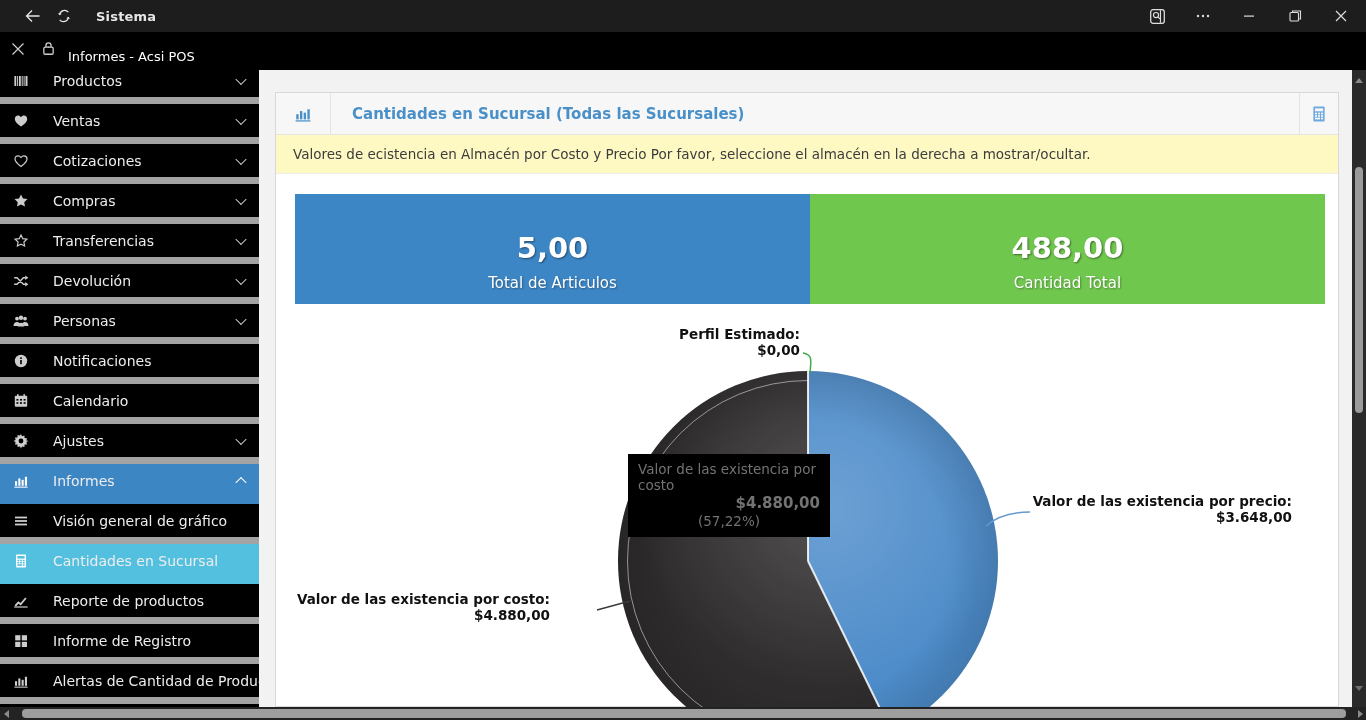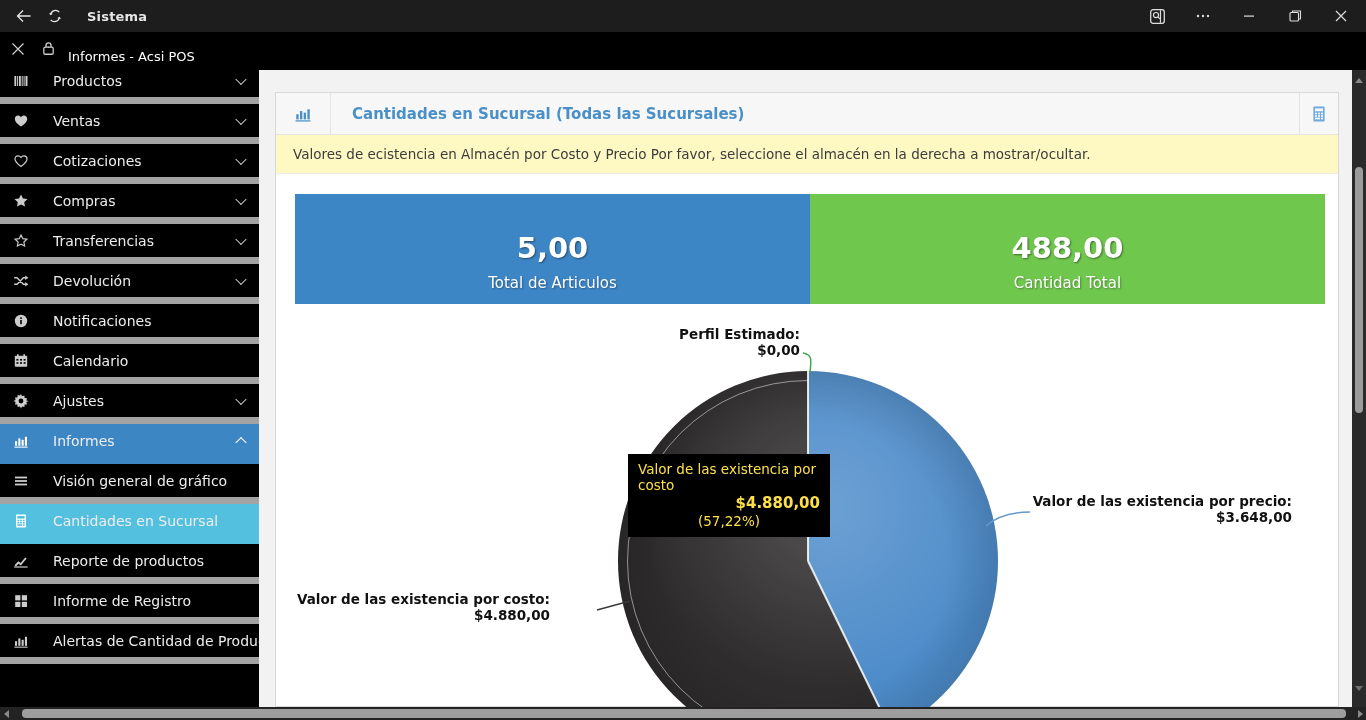--- a/index.html
+++ b/index.html
@@ -1,21 +1,21 @@
 <!DOCTYPE html>
 <html><head>
 <meta charset="utf-8">
 <style>
   html,body{margin:0;padding:0;}
   body{width:1366px;height:720px;position:relative;overflow:hidden;background:#000;
        font-family:"DejaVu Sans","Liberation Sans",sans-serif;-webkit-font-smoothing:antialiased;}
   
   .titlebar{position:absolute;left:0;top:0;width:1366px;height:32px;background:#1d1d1d;color:#e6e6e6;
             display:flex;align-items:center;justify-content:space-between;}
-  .tb-left{display:flex;align-items:center;padding-left:7px;}
+  .tb-left{display:flex;align-items:center;padding-left:16px;}
   .tb-btn{width:32px;height:32px;display:flex;align-items:center;justify-content:center;cursor:pointer;}
   .tb-title{font-size:13px;font-weight:bold;margin-left:16px;letter-spacing:.2px;}
   .tb-right{display:flex;align-items:center;padding-right:2px;}
   .tb-right .tb-btn{width:46px;}
   
   .tabbar{position:absolute;left:0;top:32px;width:1366px;height:38px;background:#000;color:#fff;}
   .tab-close{position:absolute;left:10px;top:9px;width:18px;height:18px;cursor:pointer;}
   .tab-lock{position:absolute;left:40px;top:8px;width:18px;height:18px;}
   .tab-title{position:absolute;left:68px;top:17px;font-size:13px;}
   
@@ -57,21 +57,21 @@
                   radial-gradient(circle,rgba(0,0,0,0) 52%,rgba(0,0,0,.18) 78%,rgba(0,0,0,.45) 93%,rgba(0,0,0,.72) 100%);}
   .pie-highlight{position:absolute;inset:9px;border-radius:50%;border:1.5px solid rgba(255,255,255,.5);
        clip-path:polygon(0 0,50% 0,50% 100%,0 100%);}
   .sep{position:absolute;left:189px;top:0;width:2px;height:190px;background:rgba(255,255,255,.85);transform-origin:50% 100%;}
   .sep154{transform:rotate(154deg);}
   .connectors{position:absolute;left:0;top:0;pointer-events:none;}
   .callout{position:absolute;text-align:right;font-weight:bold;color:#111;font-size:13.5px;line-height:16px;white-space:nowrap;}
   .callout-top{right:538px;top:22px;}
   .callout-right{right:46px;top:189px;}
   .callout-left{right:788px;top:287px;}
-  .tooltip{position:absolute;left:352px;top:150px;width:182px;background:#000;color:#fde047;padding:7px 10px 8px;z-index:5;}
+  .tooltip{position:absolute;left:352px;top:150px;width:182px;background:#000;color:#737373;padding:7px 10px 8px;z-index:5;}
   .tt-label{font-size:13.5px;}
   .tt-value{font-size:15px;font-weight:bold;text-align:right;margin-top:1px;}
   .tt-pct{font-size:13.5px;text-align:center;margin-top:1px;}
   
   .vscroll{position:absolute;left:1352px;top:70px;width:14px;height:637px;background:#2a2a2a;}
   .vs-up{position:absolute;left:3px;top:8px;width:0;height:0;border-left:4px solid transparent;border-right:4px solid transparent;border-bottom:5px solid #8a8a8a;}
   .vs-thumb{position:absolute;left:3px;top:97px;width:8px;height:246px;background:#9b9b9b;border-radius:4px;}
   .vs-down{position:absolute;left:3px;bottom:16px;width:0;height:0;border-left:4px solid transparent;border-right:4px solid transparent;border-top:5px solid #6f6f6f;}
   .hscroll{position:absolute;left:0;top:707px;width:1366px;height:13px;background:#232323;}
   .hs-left{position:absolute;left:4px;top:3px;width:0;height:0;border-top:4px solid transparent;border-bottom:4px solid transparent;border-right:5px solid #8a8a8a;}
@@ -210,20 +210,32 @@
     <span class="nav-icon">
         <svg width="16" height="16" viewBox="0 0 16 16">
           <path d="M1.2 4.8h2.8l6.4 6.4h2.2M1.2 11.2h2.8l6.4-6.4h2.2" fill="none" stroke="currentColor" stroke-width="1.4"></path>
           <path d="M12.2 2.5l3.2 2.3-3.2 2.3zM12.2 8.9l3.2 2.3-3.2 2.3z" fill="currentColor"></path>
         </svg>
       </span>
     <span class="nav-label">Devolución</span>
     <span class="chev down"></span>
   </div>
 
+  <div class="nav-item">
+    <span class="nav-icon">
+        <svg width="16" height="16" viewBox="0 0 16 16" fill="currentColor">
+          <circle cx="4" cy="5.6" r="1.9"></circle>
+          <circle cx="12" cy="5.6" r="1.9"></circle>
+          <circle cx="8" cy="4.8" r="2.2"></circle>
+          <path d="M.6 12.4c0-2.1 1.5-3.4 3.4-3.4 1 0 1.8.3 2.4 1-.9.8-1.4 1.8-1.5 2.9H.6zM15.4 12.4c0-2.1-1.5-3.4-3.4-3.4-1 0-1.8.3-2.4 1 .9.8 1.4 1.8 1.5 2.9h4.3zM4.6 13.5c0-2.3 1.6-3.8 3.4-3.8s3.4 1.5 3.4 3.8z"></path>
+        </svg>
+      </span>
+    <span class="nav-label">Personas</span>
+    <span class="chev down"></span>
+  </div>
 
   <div class="nav-item">
     <span class="nav-icon">
         <svg width="16" height="16" viewBox="0 0 16 16">
           <circle cx="8" cy="8" r="6.2" fill="currentColor"></circle>
           <rect x="7.2" y="7" width="1.6" height="4.2" class="icon-punch"></rect>
           <rect x="7.2" y="4.3" width="1.6" height="1.7" class="icon-punch"></rect>
         </svg>
       </span>
     <span class="nav-label">Notificaciones</span>

